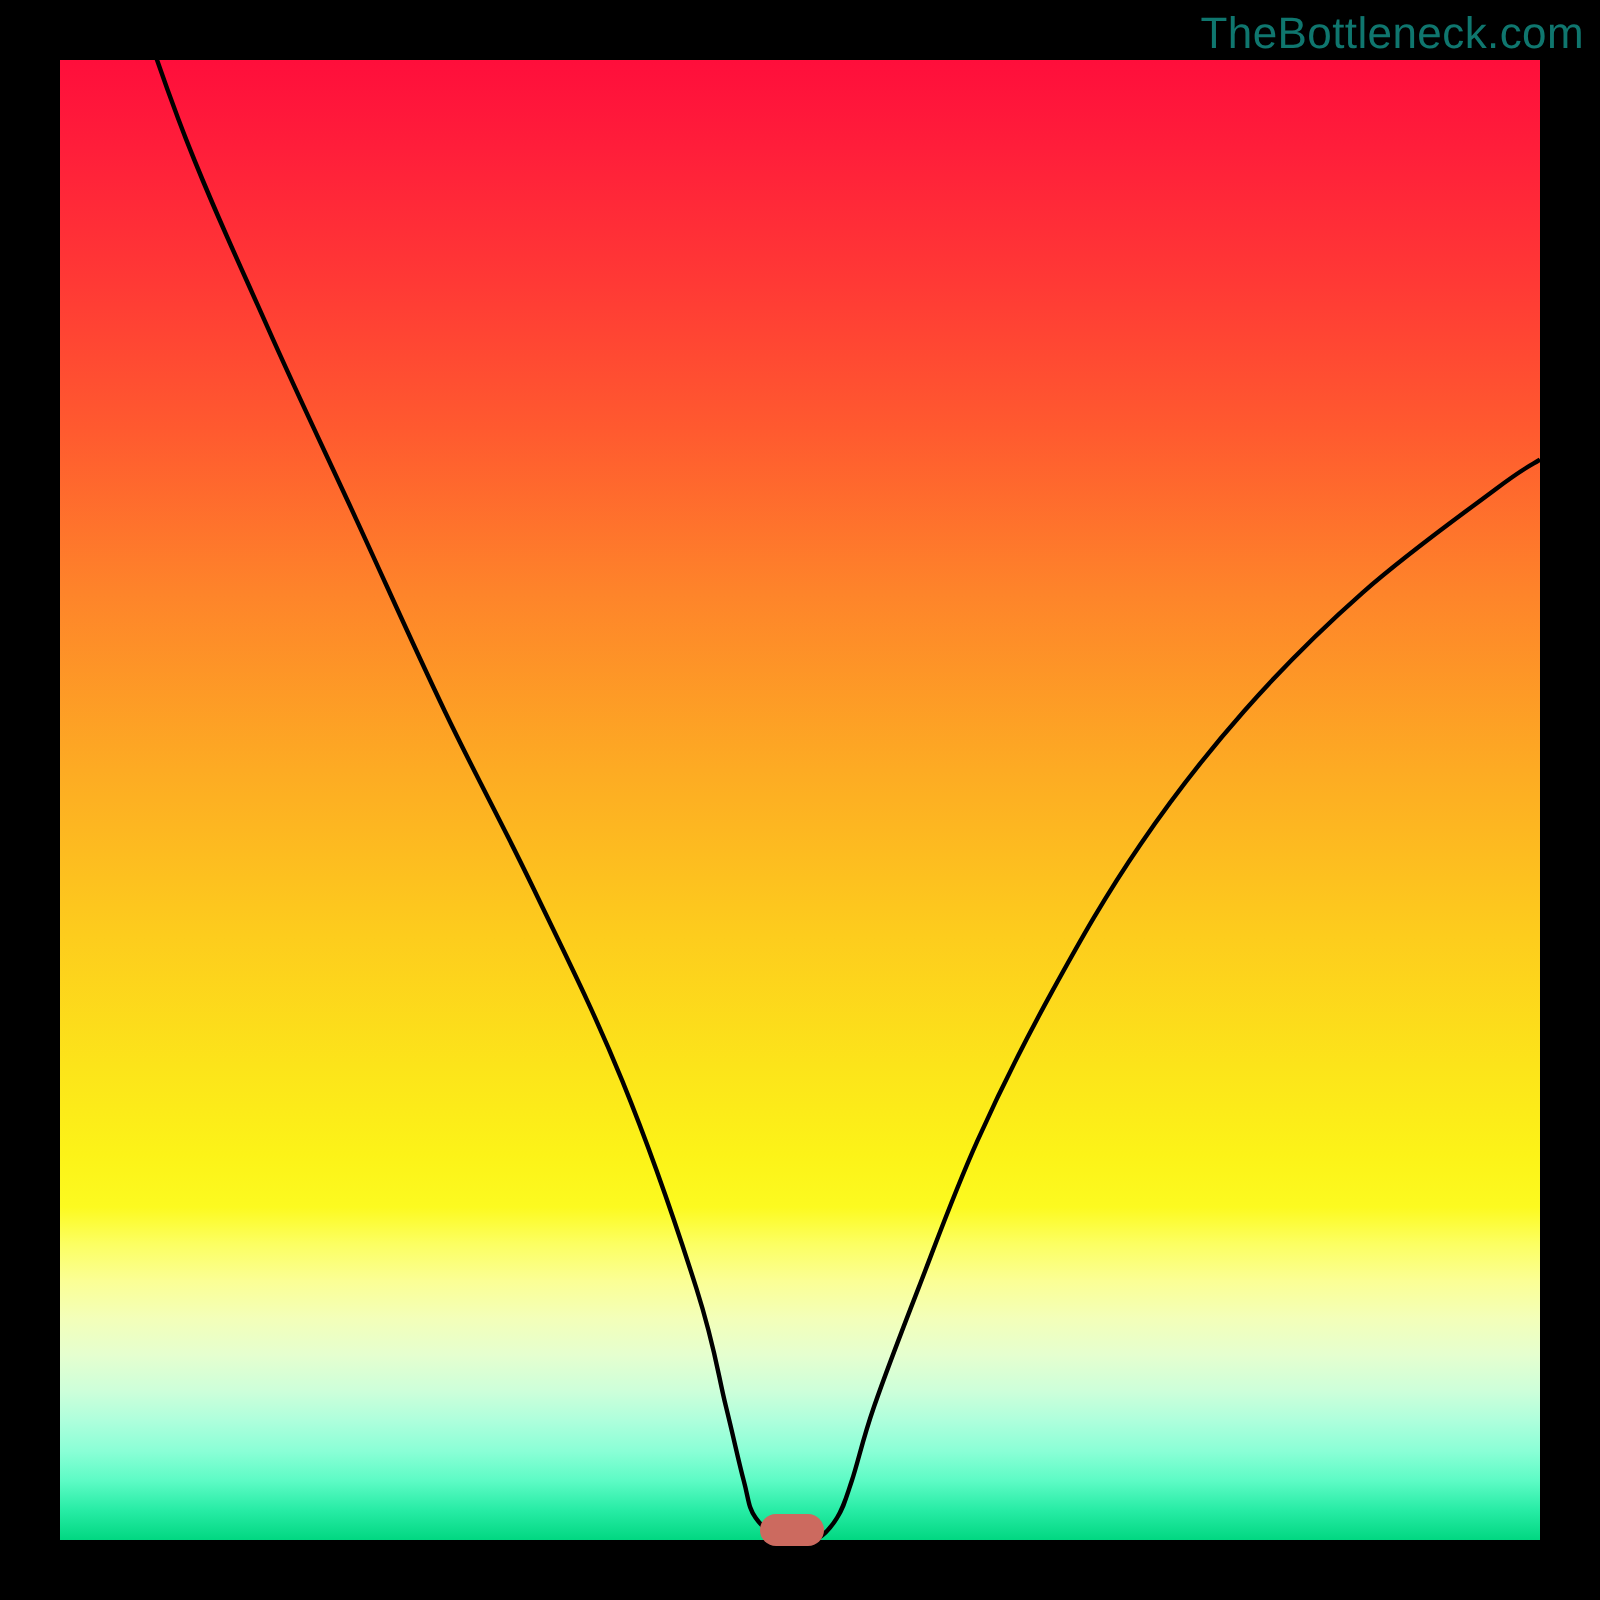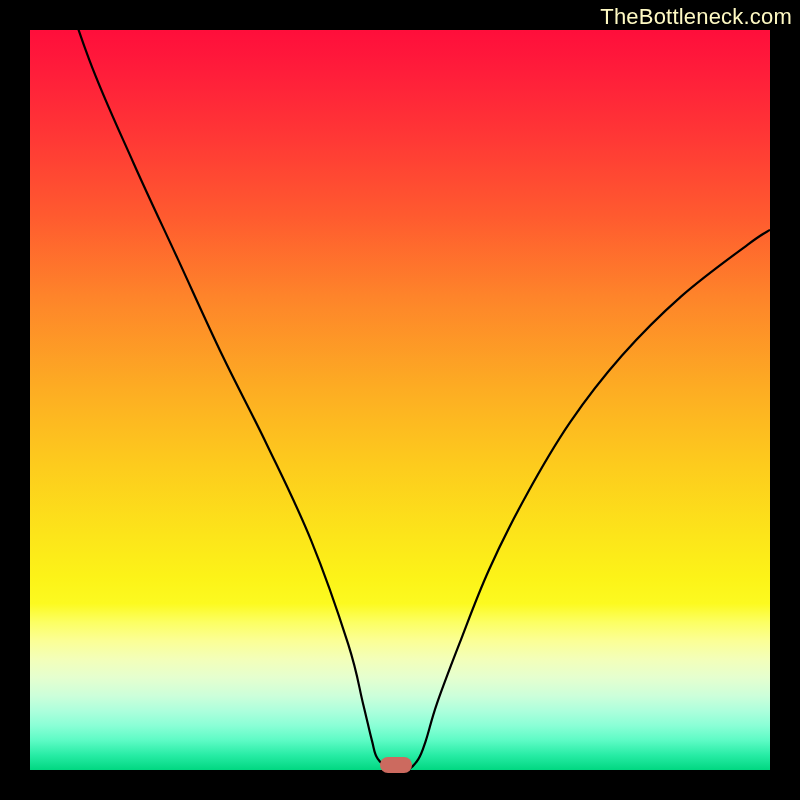--- a/index.html
+++ b/index.html
@@ -43,21 +43,21 @@
       #8AFFD6 94%,
       #5DFBC5 96%,
       #27ECA5 98%,
       #01D781 100%
     );
   }
   .attribution {
     position: absolute;
     top: 4px;
     right: 8px;
-    color: #fef9c3;
+    color: #0f766e;
     font-size: 22px;
     font-weight: 500;
     letter-spacing: 0.2px;
     white-space: nowrap;
   }
   .curve-svg {
     position: absolute;
     left: 30px;
     top: 30px;
     width: 740px;

